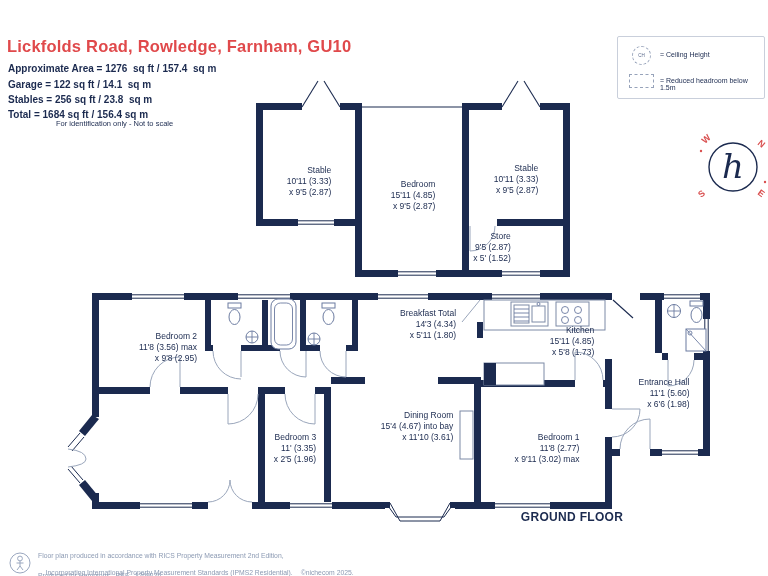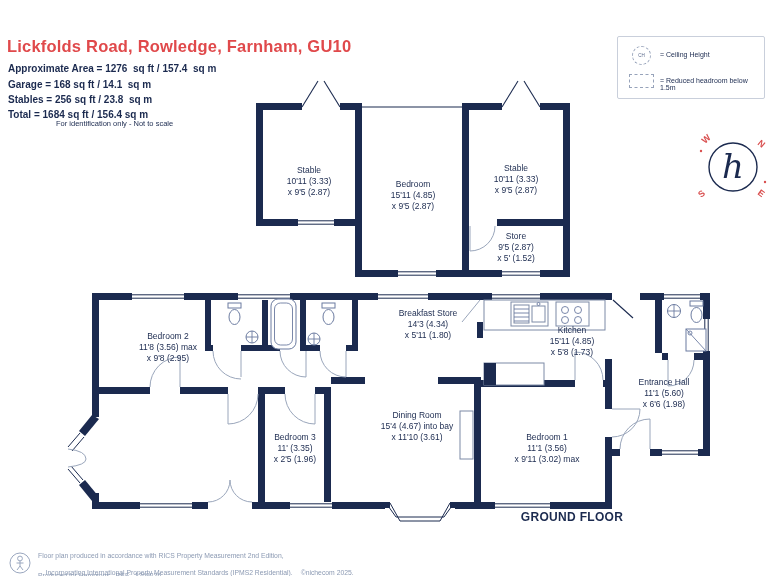--- a/index.html
+++ b/index.html
@@ -7,21 +7,21 @@
         font-family:"Liberation Sans",sans-serif;overflow:hidden;color:#1b2a4f;margin-top:19px;}
   .hdr-title{position:absolute;left:7px;top:18px;font-size:16.5px;font-weight:700;color:#e0494b;letter-spacing:0.2px;}
   .hdr-line{position:absolute;left:8px;font-size:10px;font-weight:700;color:#1b2a4f;white-space:pre;}
   .hdr-disclaimer{position:absolute;left:8px;top:100px;font-size:7.5px;font-weight:400;color:#1b2a4f;padding-left:48px;}
   .legend{position:absolute;left:617px;top:17px;width:146px;height:61px;border:1px solid #c9cfdb;border-radius:2px;background:#fff;}
   .legend-circle{position:absolute;left:14px;top:9px;width:17px;height:17px;border:1px dashed #97a3ba;border-radius:50%;
                  display:flex;align-items:center;justify-content:center;font-size:4.5px;color:#5a6a8c;}
   .legend-rect{position:absolute;left:11px;top:37px;width:23px;height:12px;border:1px dashed #97a3ba;}
   .legend-label1{position:absolute;left:42px;top:14px;font-size:7px;color:#1b2a4f;}
   .legend-label2{position:absolute;left:42px;top:40px;font-size:7px;color:#1b2a4f;}
-  .room-label{position:absolute;transform:translateX(-50%);text-align:center;font-size:8.5px;line-height:11px;
+  .room-label{position:absolute;transform:translateX(-50%);text-align:right;font-size:8.5px;line-height:11px;
               color:#1b2a4f;white-space:nowrap;}
   .room-label span{display:block;}
   .floor-label{position:absolute;left:572px;top:491px;transform:translateX(-50%);font-size:12px;font-weight:700;
                color:#1b2a4f;letter-spacing:0.3px;}
   .footer-line{position:absolute;left:38px;font-size:6.8px;color:#8c9ab3;white-space:pre;}
   .footer-line .copy{margin-left:8px;}
   .plan-svg,.compass-svg,.footer-icon-svg{position:absolute;}
   
   .w{fill:#1b2a4f;}
   .wl{stroke:#1b2a4f;stroke-width:1;fill:none;}
@@ -31,21 +31,21 @@
   .fixl{stroke:#6b7ba0;stroke-width:0.9;fill:none;}
   .cnt{stroke:#7c8aa6;stroke-width:1;fill:#fff;}
 </style>
 </head>
 <body>
 
 <div class="page">
 
   <div class="hdr-title">Lickfolds Road, Rowledge, Farnham, GU10</div>
   <div class="hdr-line" style="top:44px">Approximate Area = 1276  sq ft / 157.4  sq m</div>
-  <div class="hdr-line" style="top:60px">Garage = 168 sq ft / 14.1  sq m</div>
+  <div class="hdr-line" style="top:60px">Garage = 122 sq ft / 14.1  sq m</div>
   <div class="hdr-line" style="top:75px">Stables = 256 sq ft / 23.8  sq m</div>
   <div class="hdr-line" style="top:90px">Total = 1684 sq ft / 156.4 sq m</div>
   <div class="hdr-disclaimer">For identification only - Not to scale</div>
 
   <div class="legend">
     <div class="legend-circle">
       <span>CH</span>
     </div>
     <div class="legend-label1">= Ceiling Height</div>
     <div class="legend-rect"></div>
@@ -372,32 +372,32 @@
   <div class="room-label" style="left:413px;top:160px">
     <span>Bedroom</span>
       <span>15'11 (4.85)</span>
       <span>x 9'5 (2.87)</span>
   </div>
   <div class="room-label" style="left:516px;top:144px">
     <span>Stable</span>
       <span>10'11 (3.33)</span>
       <span>x 9'5 (2.87)</span>
   </div>
-  <div class="room-label" style="left:516px;top:212px">
+  <div class="room-label" style="left:492px;top:212px">
     <span>Store</span>
       <span>9'5 (2.87)</span>
       <span>x 5' (1.52)</span>
   </div>
   <div class="room-label" style="left:168px;top:312px">
     <span>Bedroom 2</span>
       <span>11'8 (3.56) max</span>
       <span>x 9'8 (2.95)</span>
   </div>
   <div class="room-label" style="left:428px;top:289px">
-    <span>Breakfast Store</span>
+    <span>Breakfast Total</span>
       <span>14'3 (4.34)</span>
       <span>x 5'11 (1.80)</span>
   </div>
   <div class="room-label" style="left:572px;top:306px">
     <span>Kitchen</span>
       <span>15'11 (4.85)</span>
       <span>x 5'8 (1.73)</span>
   </div>
   <div class="room-label" style="left:664px;top:358px">
     <span>Entrance Hall</span>
@@ -409,21 +409,21 @@
       <span>11' (3.35)</span>
       <span>x 2'5 (1.96)</span>
   </div>
   <div class="room-label" style="left:417px;top:391px">
     <span>Dining Room</span>
       <span>15'4 (4.67) into bay</span>
       <span>x 11'10 (3.61)</span>
   </div>
   <div class="room-label" style="left:547px;top:413px">
     <span>Bedroom 1</span>
-      <span>11'1 (3.56)</span>
+      <span>11'8 (2.77)</span>
       <span>x 9'11 (3.02) max</span>
   </div>
 
   <div class="floor-label">GROUND FLOOR</div>
 
   <svg class="footer-icon-svg" style="left:8px;top:532px" width="24" height="24" viewBox="0 0 24 24">
     <circle cx="12" cy="12" r="10" fill="none" stroke="#9aa7bf" stroke-width="1"></circle>
     <circle cx="12" cy="7.5" r="2.4" fill="none" stroke="#9aa7bf" stroke-width="1"></circle>
     <path d="M12,10 L12,15 M8.5,12 L15.5,12 M12,15 L9,19 M12,15 L15,19" fill="none" stroke="#9aa7bf" stroke-width="1"></path>
   </svg>

